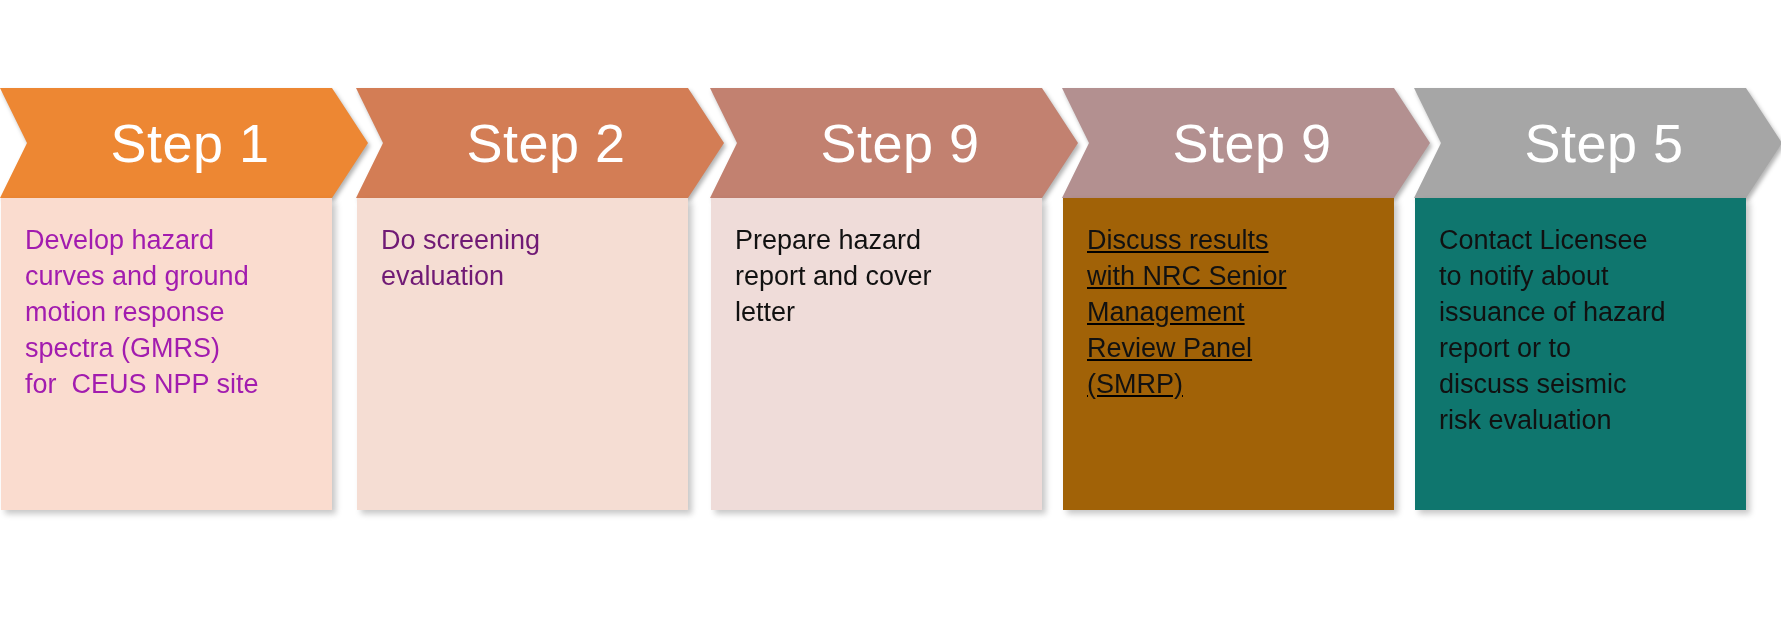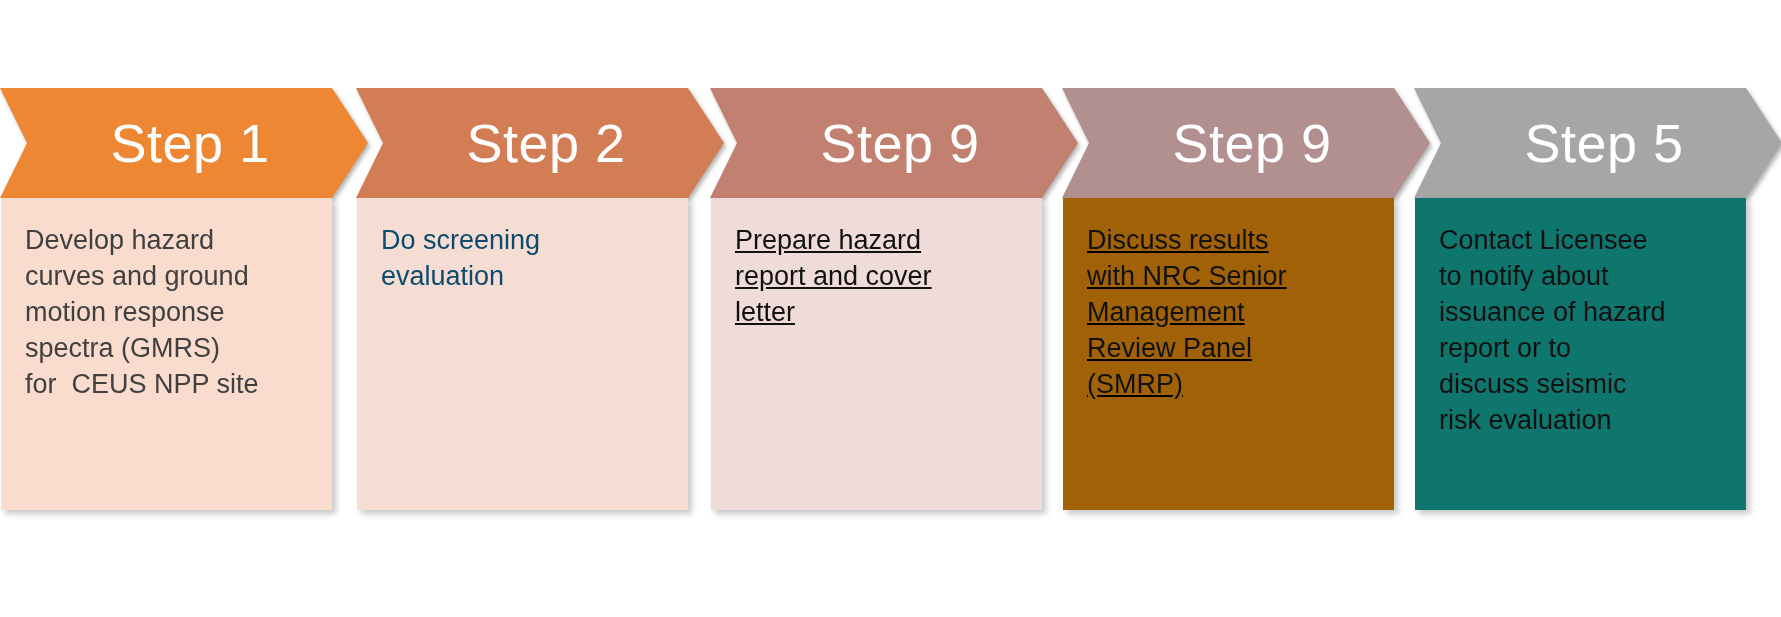--- a/index.html
+++ b/index.html
@@ -67,46 +67,46 @@
 <body>
 
 <div class="canvas" style="background: rgb(255, 255, 255);">
 
   <div class="step-col col-0">
     <svg class="chevron" viewBox="0 0 368 110" preserveAspectRatio="none">
       <polygon class="chev-poly" points="0,0 332,0 368,55 332,110 0,110 27,55" fill="#ED8733"></polygon>
     </svg>
     <div class="chevron-label" style="color: rgb(255, 255, 255);">Step 1</div>
     <div class="step-body" style="background: rgb(250, 220, 207);">
-      <div class="step-text" style="color: #404040;">Develop hazard
+      <div class="step-text" style="color: #a21caf;">Develop hazard
 curves and ground
 motion response
 spectra (GMRS)
 for  CEUS NPP site</div>
     </div>
   </div>
 
   <div class="step-col col-1">
     <svg class="chevron" viewBox="0 0 368 110" preserveAspectRatio="none">
       <polygon class="chev-poly" points="0,0 332,0 368,55 332,110 0,110 27,55" fill="#D37D55"></polygon>
     </svg>
     <div class="chevron-label" style="color: rgb(255, 255, 255);">Step 2</div>
     <div class="step-body" style="background: rgb(245, 221, 211);">
-      <div class="step-text" style="color: #0c4a6e;">Do screening
+      <div class="step-text" style="color: #701a75;">Do screening
 evaluation</div>
     </div>
   </div>
 
   <div class="step-col col-2">
     <svg class="chevron" viewBox="0 0 368 110" preserveAspectRatio="none">
       <polygon class="chev-poly" points="0,0 332,0 368,55 332,110 0,110 27,55" fill="#C28170"></polygon>
     </svg>
     <div class="chevron-label" style="color: rgb(255, 255, 255);">Step 9</div>
     <div class="step-body" style="background: rgb(239, 220, 217);">
-      <div class="step-text" style="color: rgb(17, 17, 17); text-decoration: underline;">Prepare hazard
+      <div class="step-text" style="color: rgb(17, 17, 17);">Prepare hazard
 report and cover
 letter</div>
     </div>
   </div>
 
   <div class="step-col col-3">
     <svg class="chevron" viewBox="0 0 368 110" preserveAspectRatio="none">
       <polygon class="chev-poly" points="0,0 332,0 368,55 332,110 0,110 27,55" fill="#B39090"></polygon>
     </svg>
     <div class="chevron-label" style="color: rgb(255, 255, 255);">Step 9</div>

